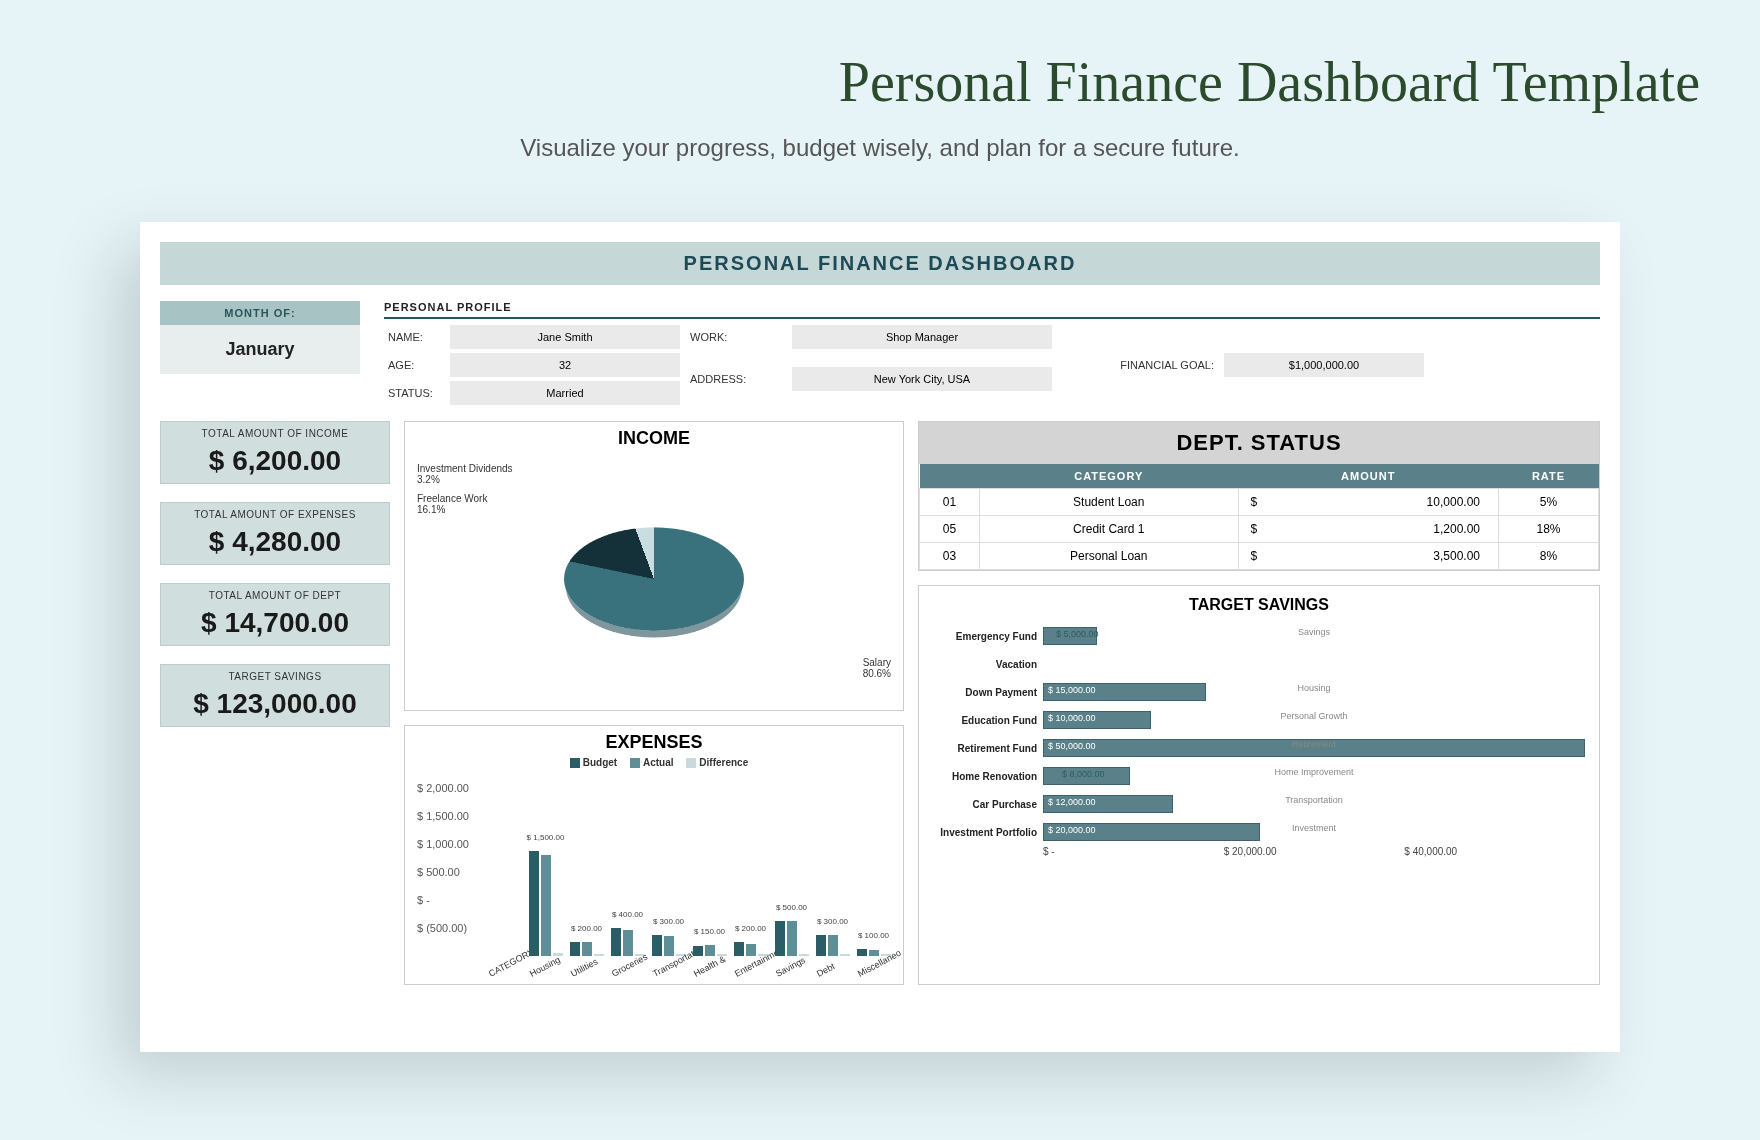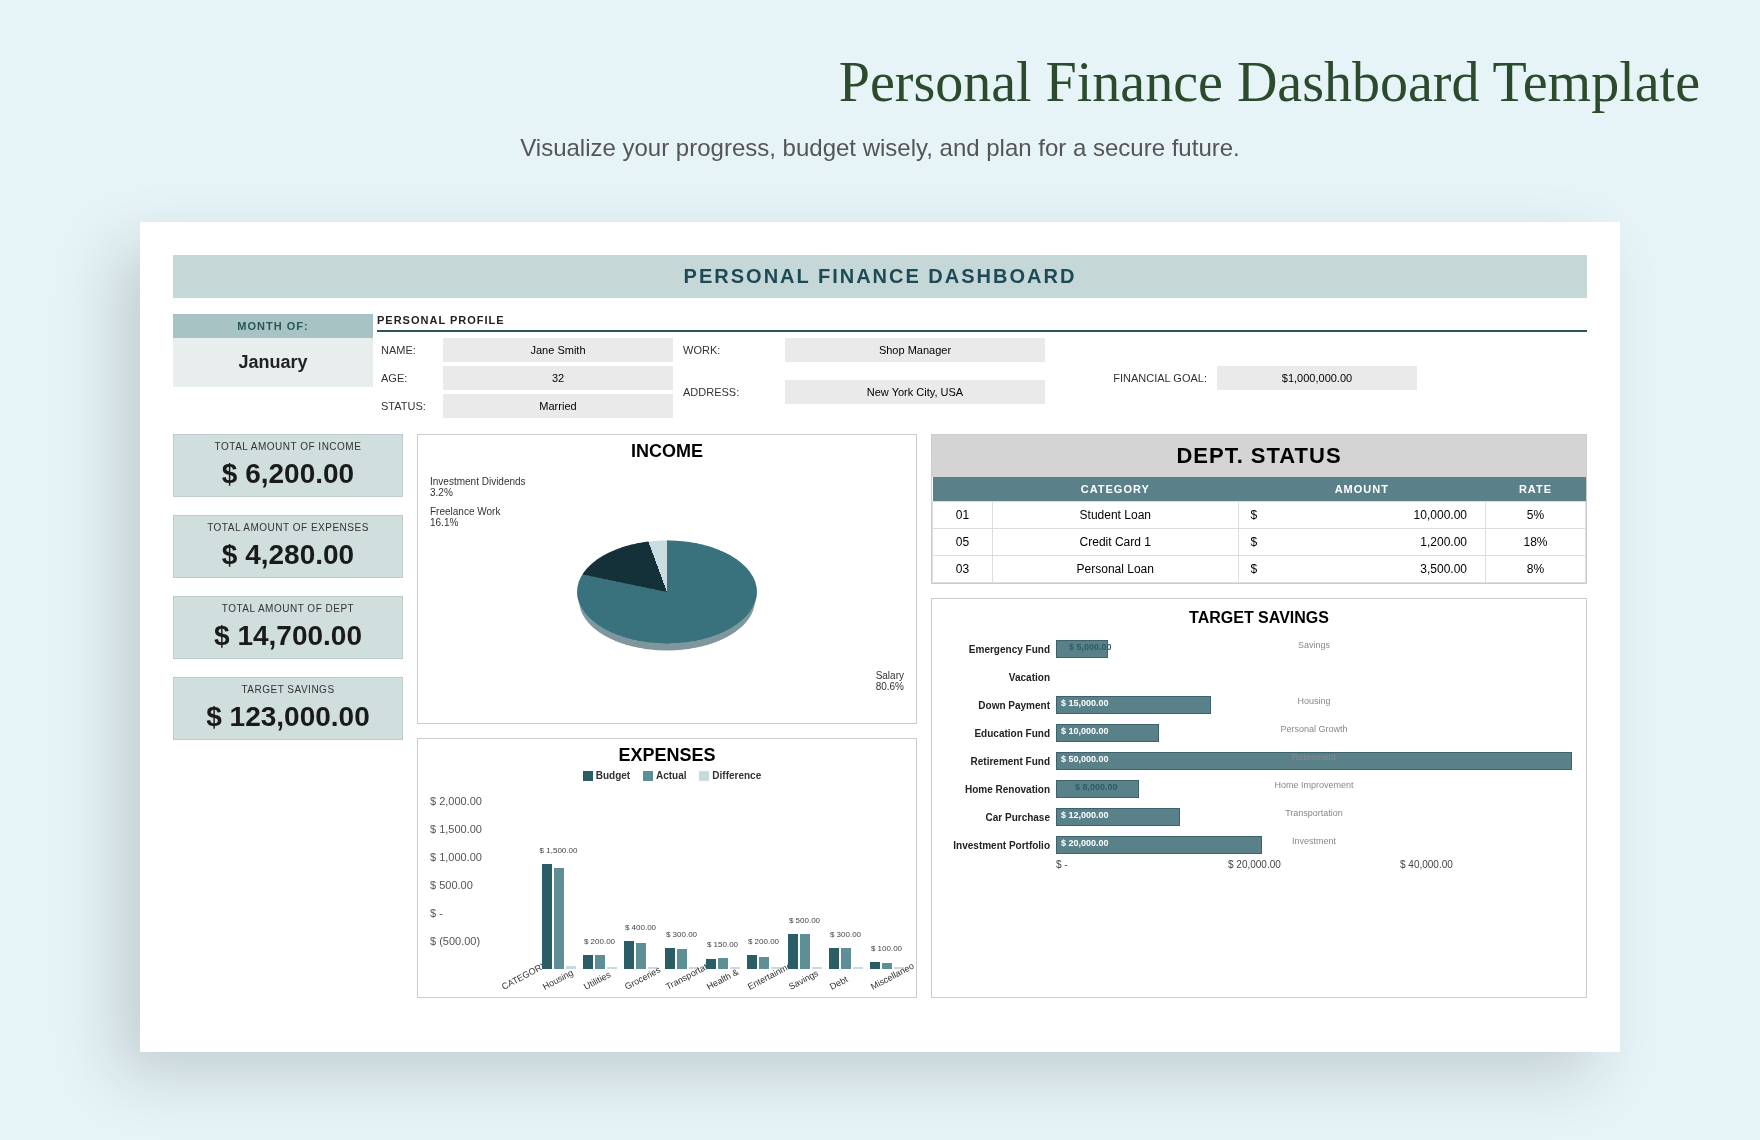--- a/index.html
+++ b/index.html
@@ -3,24 +3,24 @@
 <meta charset="utf-8">
 <style>
   * { box-sizing: border-box; margin: 0; padding: 0; }
   body { font-family: Arial, Helvetica, sans-serif; background:#e6f4f8; width:1760px; height:1140px; overflow:hidden; }
   .page { width:1760px; height:1140px; padding:40px 60px; }
   .title { font-family: Georgia, 'Times New Roman', serif; font-size:56px; color:#2c4a2c; text-align:right; margin-top:10px; }
   .subtitle { font-size:24px; color:#555; text-align:center; margin-top:20px; }
   .card {
     background:#fff; margin:60px auto 0 auto; width:1480px; height:830px;
     box-shadow: -25px 25px 60px rgba(0,0,0,.15);
-    padding:33px; position:relative;
+    padding:20px; position:relative;
   }
   .dash-header { background:#c6d7d8; color:#1c4a56; text-align:center; font-weight:700; letter-spacing:2px; font-size:20px; padding:10px; }
-  .row { display:flex; gap:4px; }
+  .row { display:flex; gap:24px; }
   .month-box { width:200px; text-align:center; }
   .month-label { background:#a8c3c3; color:#2a555a; font-weight:700; font-size:11px; padding:6px; letter-spacing:1px; }
   .month-val { background:#e8eded; padding:14px; font-weight:700; font-size:18px; color:#222; }
   .profile { flex:1; }
   .profile-title { font-weight:700; font-size:11px; color:#222; letter-spacing:1px; border-bottom:2px solid #2a555a; padding-bottom:4px; margin-bottom:6px; }
   .profile-grid { display:grid; grid-template-columns: 60px 230px 100px 260px 160px 200px; row-gap:4px; column-gap:6px; font-size:11px; align-items:center; }
   .pl { color:#333; padding:4px; }
   .pv { background:#eaeaea; text-align:center; padding:6px; }
   .body-row { display:flex; gap:14px; margin-top:16px; }
   .sidebar { width:230px; display:flex; flex-direction:column; gap:18px; }
@@ -54,21 +54,21 @@
   .dept-table th { background:#5a8189; color:#fff; padding:6px; font-size:11px; letter-spacing:1px; }
   .dept-table td { border:1px solid #ddd; padding:6px; text-align:center; }
   .dept-table td.amt { text-align:left; padding-left:12px; }
   .dept-table td.amt span.num { float:right; padding-right:12px; }
   .savings-title { text-align:center; font-weight:800; font-size:16px; margin:4px 0; }
   .savings-chart { height:280px; position:relative; padding:4px 8px; }
   .sv-row { display:flex; align-items:center; height:28px; gap:6px; position:relative; }
   .sv-label { width:104px; text-align:right; font-size:10px; font-weight:700; color:#222; }
   .sv-bar-track { flex:1; height:18px; position:relative; }
   .sv-bar { position:absolute; height:18px; background:#5a8189; border:1px solid #3c636b; }
-  .sv-val { position:absolute; top:1px; font-size:9px; color:#fff; font-weight:700; white-space:nowrap; }
+  .sv-val { position:absolute; top:1px; font-size:9px; color:#fff; font-weight:400; white-space:nowrap; }
   .sv-cat { position:absolute; left:50%; font-size:9px; color:#888; transform:translateX(-50%); }
   .sv-axis { display:flex; margin-left:110px; font-size:10px; color:#444; }
   .sv-axis span { flex:1; }
 </style>
 </head>
 <body>
 
 <div class="page">
   <div class="title">Personal Finance Dashboard Template</div>
   <div class="subtitle">Visualize your progress, budget wisely, and plan for a secure future.</div>

